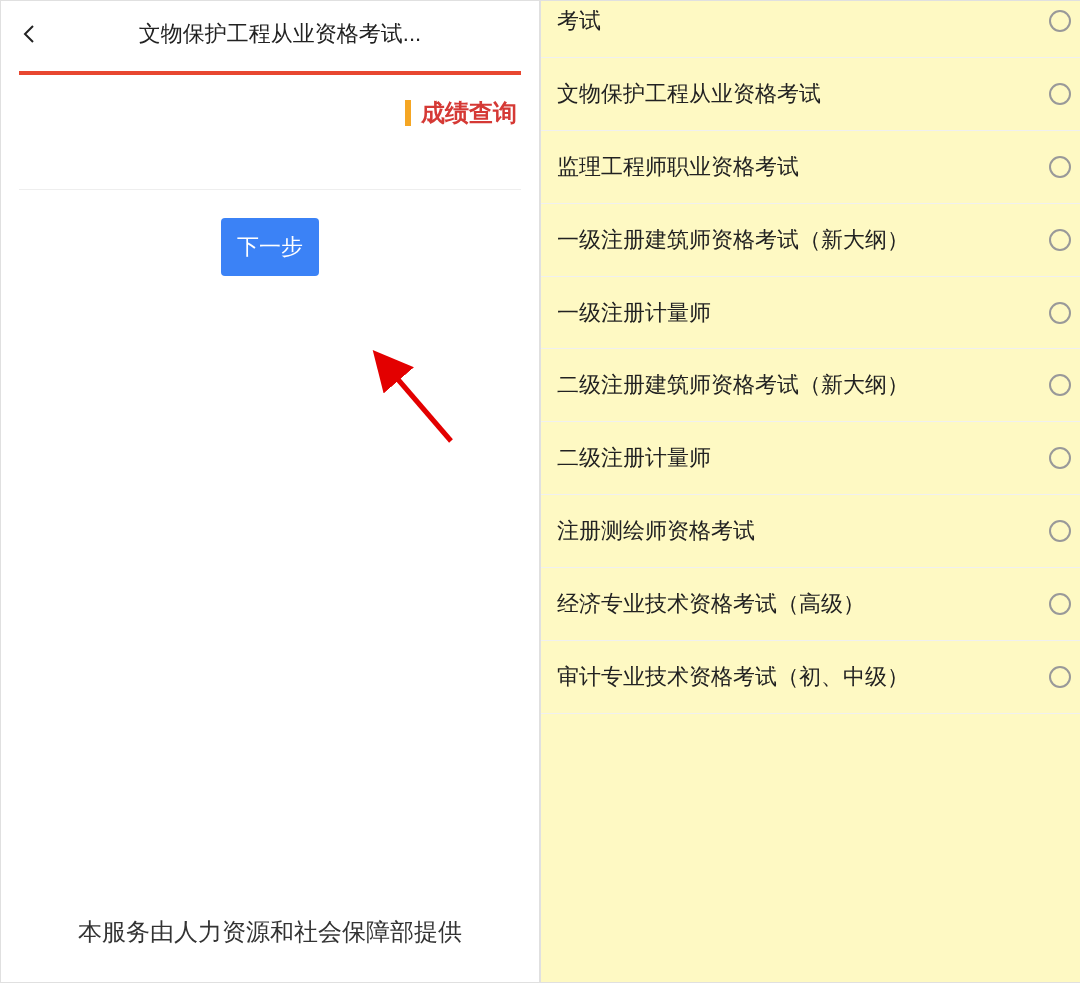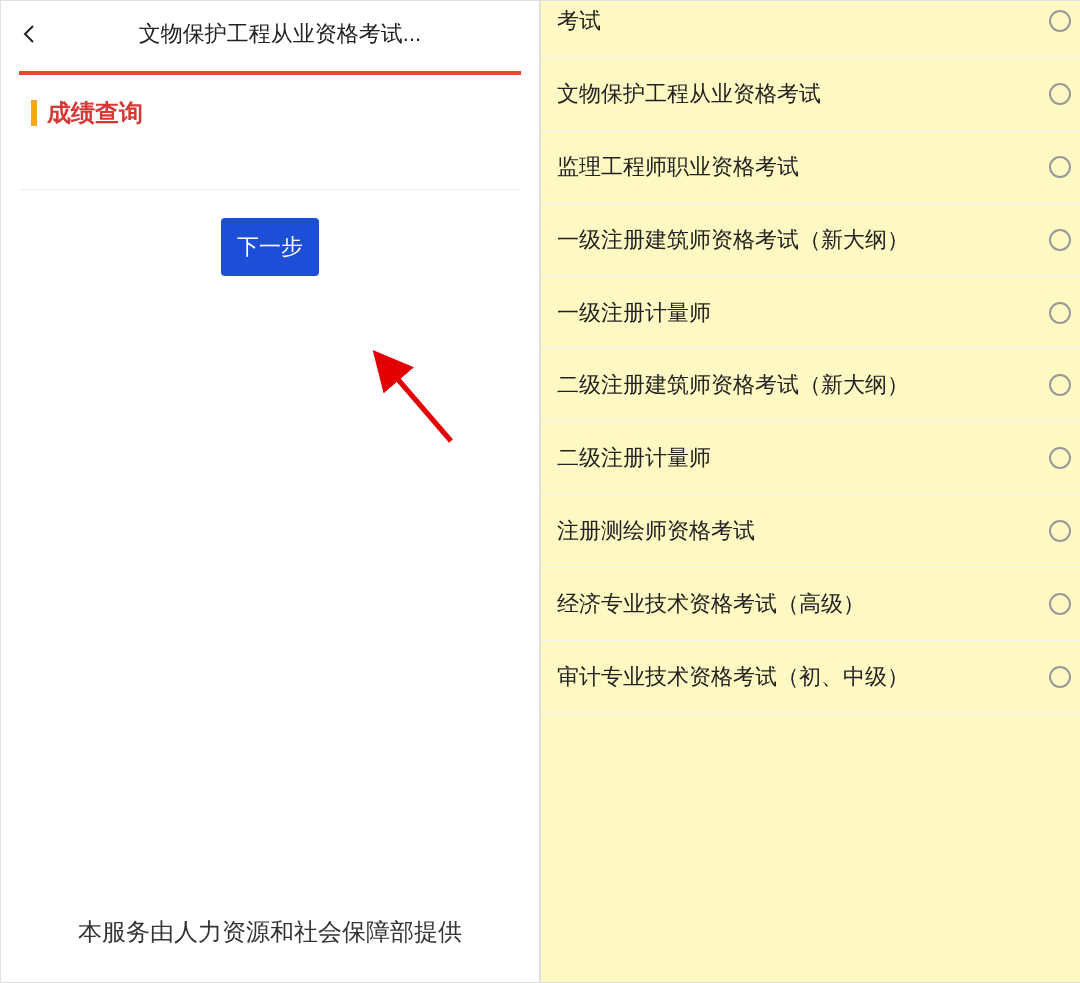--- a/index.html
+++ b/index.html
@@ -8,39 +8,39 @@
     .panel-left { width: 540px; border: 1px solid #e0e0e0; background: #fff; }
     .panel-right { width: 540px; border: 1px solid #e0e0e0; background: #b0b0b0; display: flex; flex-direction: column; position: relative; }
 
     
     .header { display: flex; align-items: center; padding: 14px 18px 12px 18px; height: 64px; }
     .back-icon { width: 20px; height: 20px; display: flex; align-items: center; justify-content: center; cursor: pointer; }
     .back-icon svg { stroke: #222; stroke-width: 2; fill: none; }
     .title { flex: 1; text-align: center; font-size: 22px; color: #222; letter-spacing: 0; white-space: nowrap; overflow: hidden; text-overflow: ellipsis; padding: 0 8px; }
     .underline-red { height: 4px; background: #e84730; margin: 6px 18px 0 18px; }
 
-    .section-title { display: flex; align-items: center; padding: 22px 22px 0 30px; }
+    .section-title { display: flex; align-items: center; padding: 22px 22px 0 30px; justify-content: flex-end; }
     .bar-orange { width: 6px; height: 26px; background: #f5a623; margin-right: 10px; }
     .section-label { color: #d53935; font-size: 24px; font-weight: 600; }
 
     .form { padding: 10px 30px 0 30px; }
     .field-label { font-size: 20px; color: #222; margin-top: 16px; margin-bottom: 14px; }
     .select-box { position: relative; border: 1px solid #d0d0d0; border-radius: 6px; padding: 14px 40px 14px 16px; font-size: 20px; color: #333; cursor: pointer; background: #fff; }
     .select-box.active { border: 2px solid #4aa3df; padding: 13px 39px 13px 15px; }
     .chevrons { position: absolute; right: 14px; top: 50%; transform: translateY(-50%); width: 12px; height: 18px; pointer-events: none; }
     .chevrons::before, .chevrons::after { content: ""; position: absolute; left: 2px; width: 0; height: 0; border-left: 4px solid transparent; border-right: 4px solid transparent; }
     .chevrons::before { top: 0; border-bottom: 5px solid #555; }
     .chevrons::after { bottom: 0; border-top: 5px solid #555; }
 
     .arrow-annot { position: absolute; left: 370px; top: 350px; width: 90px; height: 100px; pointer-events: none; }
     .arrow-annot svg { overflow: visible; }
 
     .divider { height: 1px; background: #eee; margin: 60px 18px 0 18px; }
 
-    .next-btn { display: block; margin: 28px auto 11px auto; background: #1d4ed8; color: #fff; font-size: 22px; padding: 14px 16px; border: none; border-radius: 4px; cursor: pointer; }
+    .next-btn { display: block; margin: 28px auto 11px auto; background: #3b82f6; color: #fff; font-size: 22px; padding: 14px 16px; border: none; border-radius: 4px; cursor: pointer; }
 
     .footer { position: absolute; bottom: 34px; width: 100%; text-align: center; font-size: 24px; color: #333; }
     .option-list { background: #fef9c3; margin: 0 auto; width: 546px; border-radius: 0; display: flex; flex-direction: column; flex: 1; overflow: hidden; }
     .option-item { display: flex; align-items: center; justify-content: space-between; padding: 20px 16px; border-bottom: 1px solid #f0f0f0; cursor: pointer; min-height: 72px; }
     .option-item.top-cut { padding-top: 4px; min-height: 38px; border-top: none; }
     .option-text { font-size: 22px; color: #222; line-height: 1.45; flex: 1; padding-right: 10px; }
     .radio { width: 22px; height: 22px; border: 2px solid #999; border-radius: 50%; flex-shrink: 0; }
   </style>
 </head>
 <body>

